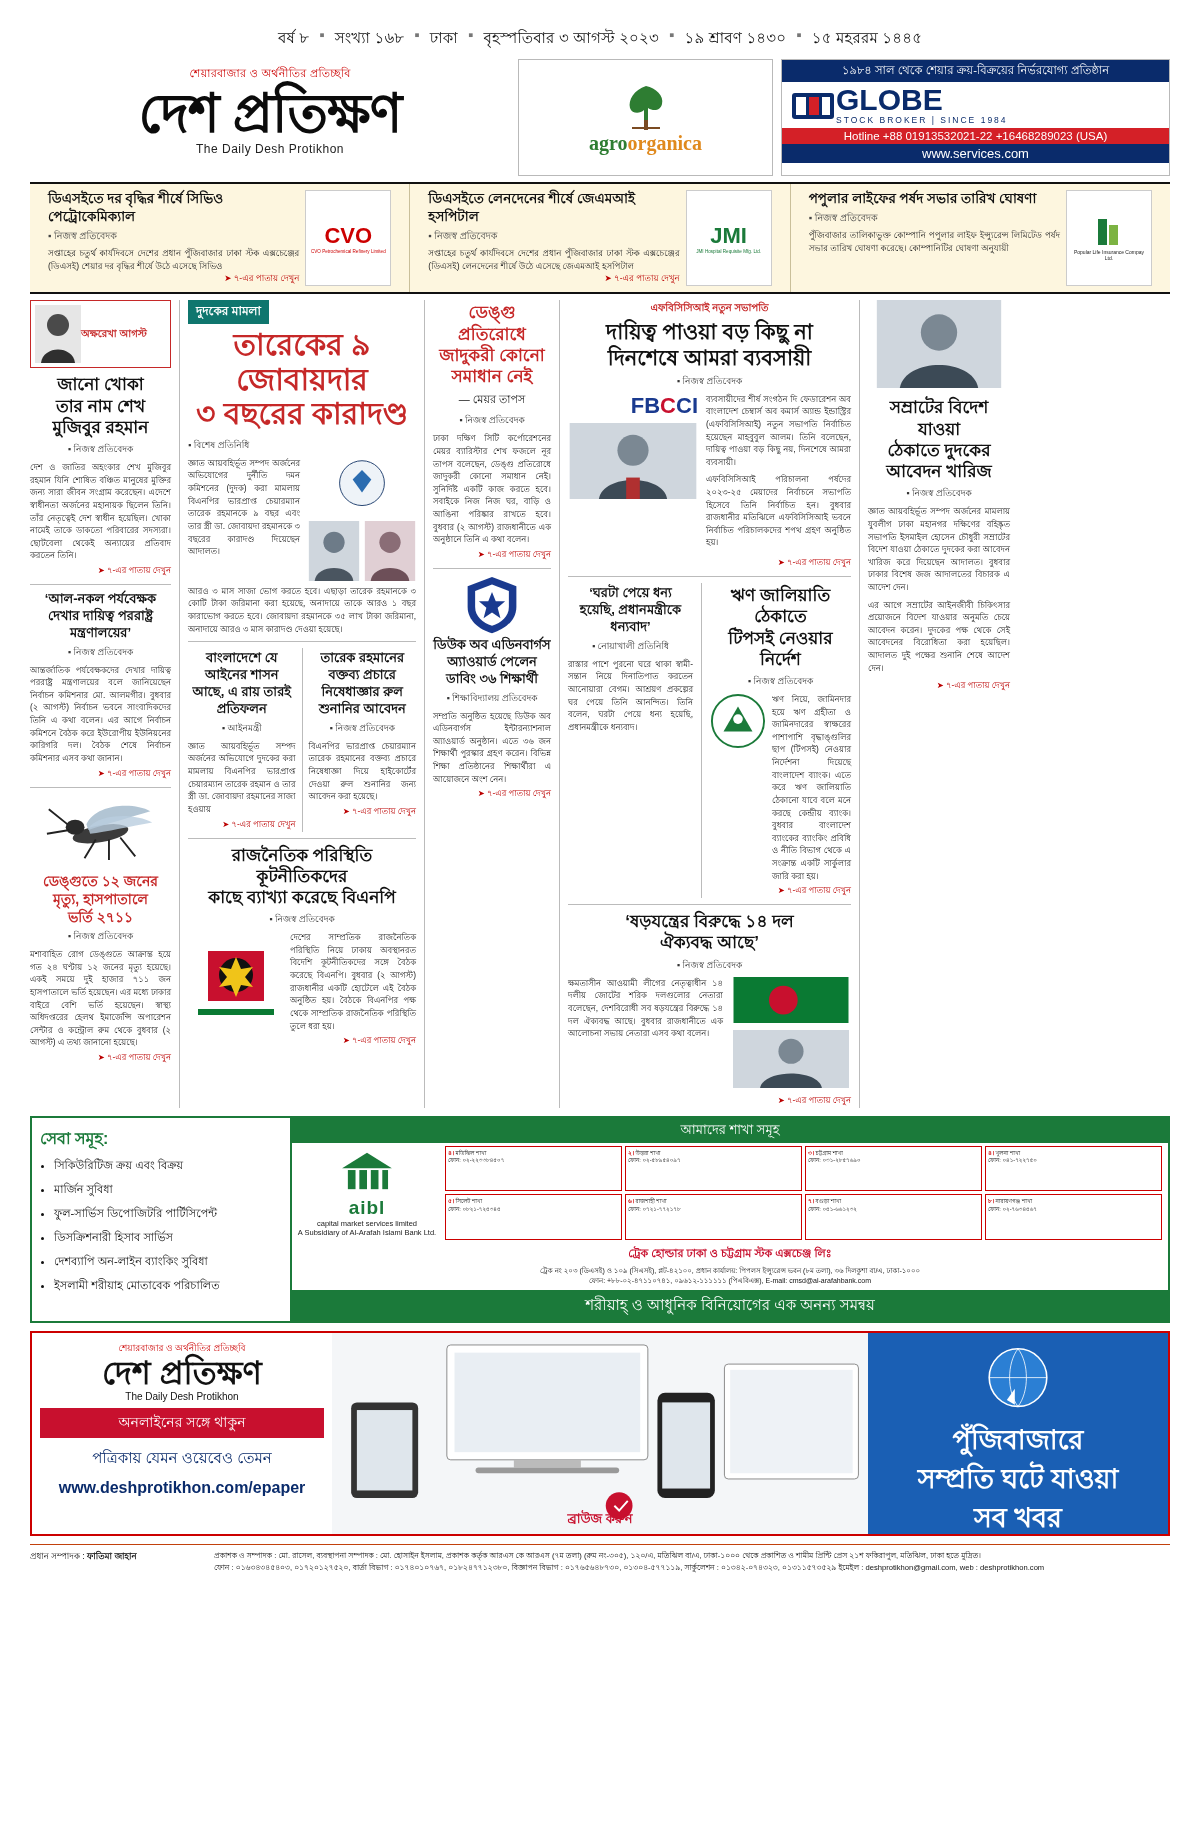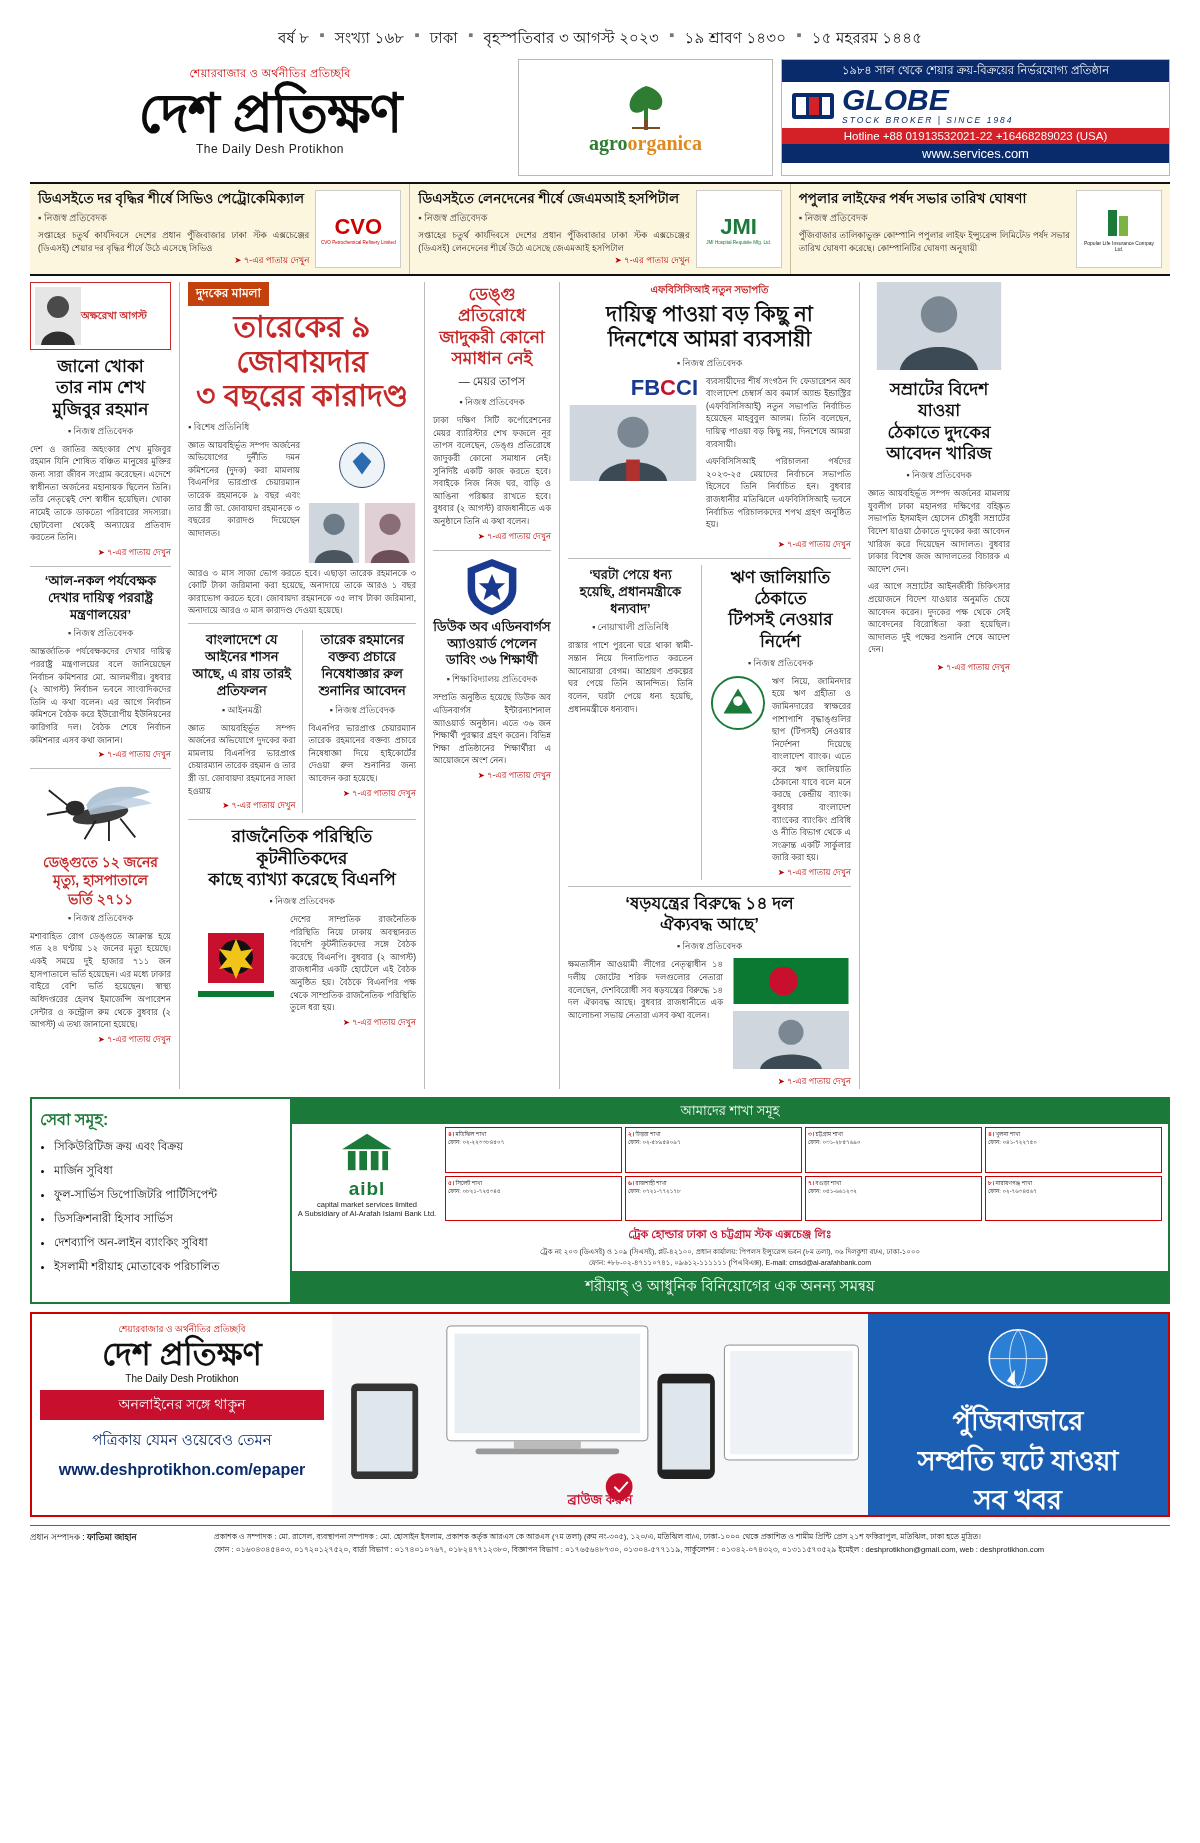--- a/index.html
+++ b/index.html
@@ -33,53 +33,53 @@
   .mast-mid {
     width:255px; border:1px solid #b9b9b9; display:flex; flex-direction:column;
     align-items:center; justify-content:center; padding:20px;font-family:Liberation Serif, serif;
   }
   .agro-name { font-size:20px; font-weight:bold; }
   .agro-name .g { color:#2e7d32; }
   .agro-name .o { color:#e08a1e; }
   .tree { width:64px; height:52px; position:relative; }
   .mast-right { flex:1; border:1px solid #b9b9b9; display:flex; flex-direction:column; }
   .globe-top { background:#0a2b6b; color:#fff; font-size:11.5px; text-align:center; padding:3px 2px; line-height:1.35;}
-  .globe-mid { display:flex; align-items:flex-start; gap:6px; padding:3px 8px;font-style:italic;}
+  .globe-mid { display:flex; align-items:flex-start; gap:0; padding:3px 8px;}
   .globe-word { font-size:30px; font-weight:bold; color:#0a2b6b; line-height:1; }
   .globe-sub { font-size:8.5px; color:#0a2b6b; letter-spacing:2px; }
   .globe-hot { background:#d42027; color:#fff; font-size:11.5px; text-align:center; padding:2px; }
   .globe-web { background:#0a2b6b; color:#fff; font-size:13px; text-align:center; padding:2px; }
 
   
   .promo {
     display:flex; margin-top:6px; border-top:2px solid #111; border-bottom:2px solid #111;
     background:#fdf6df;
   }
-  .promo-col { flex:1; display:flex; padding:6px 8px; gap:6px; border-right:1px solid #c9bf9a; }
+  .promo-col { flex:1; display:flex; padding:6px 18px; gap:6px; border-right:1px solid #c9bf9a; }
   .promo-col:last-child { border-right:none; }
   .promo-txt { flex:1; }
   .promo-h { font-size:13.5px; font-weight:bold; line-height:1.35; }
   .promo-by { font-size:9.5px; color:#444; margin:3px 0; }
   .promo-b { font-size:8.6px; line-height:1.45; color:#222; text-align:justify; }
   .promo-more { font-size:8.6px; color:#b00; text-align:right; }
   .promo-logo { width:86px; border:1px solid #ccc; background:#fff; display:flex; flex-direction:column; align-items:center; justify-content:center; padding:3px; }
 
   
   .main { display:flex; margin-top:6px; gap:0; }
   .col { padding:0 8px; }
   .c1 { width:150px; border-right:1px solid #bbb; padding-left:0;}
   .c2 { width:245px; border-right:1px solid #bbb;}
   .c3 { width:135px; border-right:1px solid #bbb;}
   .c4 { width:300px; border-right:1px solid #bbb;}
   .c5 { width:150px; padding-right:0;}
 
   h2.head { font-size:24px; line-height:1.2; font-weight:bold; margin:2px 0 4px;}
   h3.head { font-size:17px; line-height:1.25; font-weight:bold; margin:2px 0 4px;}
   h4.head { font-size:13px; line-height:1.3; font-weight:bold; margin:2px 0 3px;}
-  .kicker { background:#c2410c; color:#fff; font-size:12px; font-weight:bold; display:inline-block; padding:2px 8px; }
+  .kicker { background:#0f766e; color:#fff; font-size:12px; font-weight:bold; display:inline-block; padding:2px 8px; }
   .kicker-line { display:flex; align-items:center; gap:6px; }
   .byline { font-size:9px; color:#333; margin:3px 0 4px; }
   .body { font-size:8.4px; line-height:1.5; text-align:justify; color:#1b1b1b; }
   .body p { margin:0 0 5px; }
   .more { font-size:8.4px; color:#b00; text-align:right; margin-top:2px;}
   .dash { border-top:1px solid #bbb; margin:6px 0; }
   .redhead { color:#c62828; }
   .bigred { color:#c62828; font-size:30px; line-height:1.15; font-weight:bold; text-align:center; margin:4px 0 6px;}
   .centerhead { text-align:center; }
 

